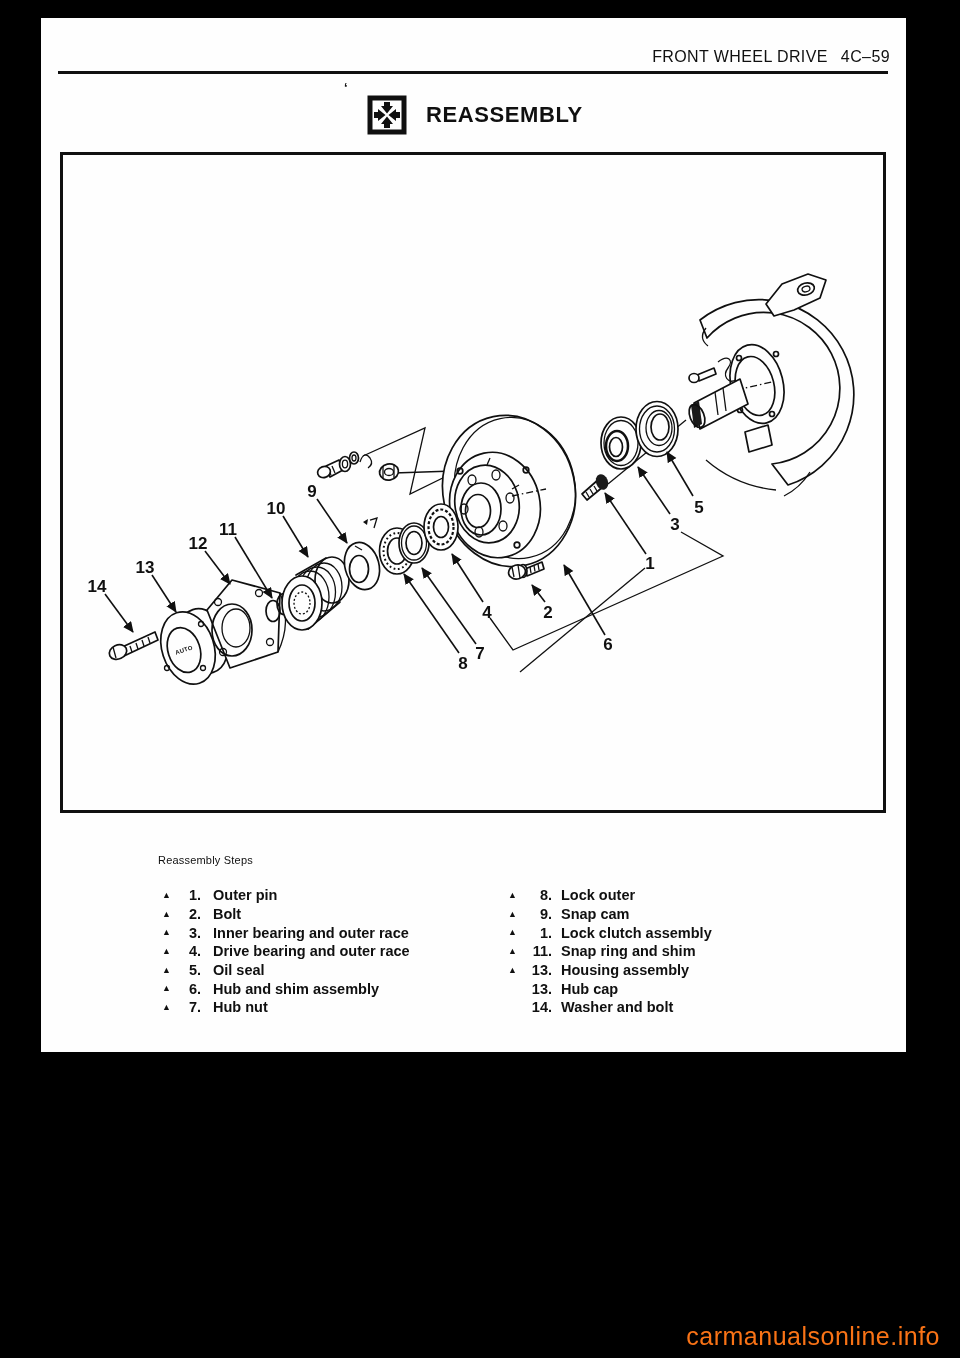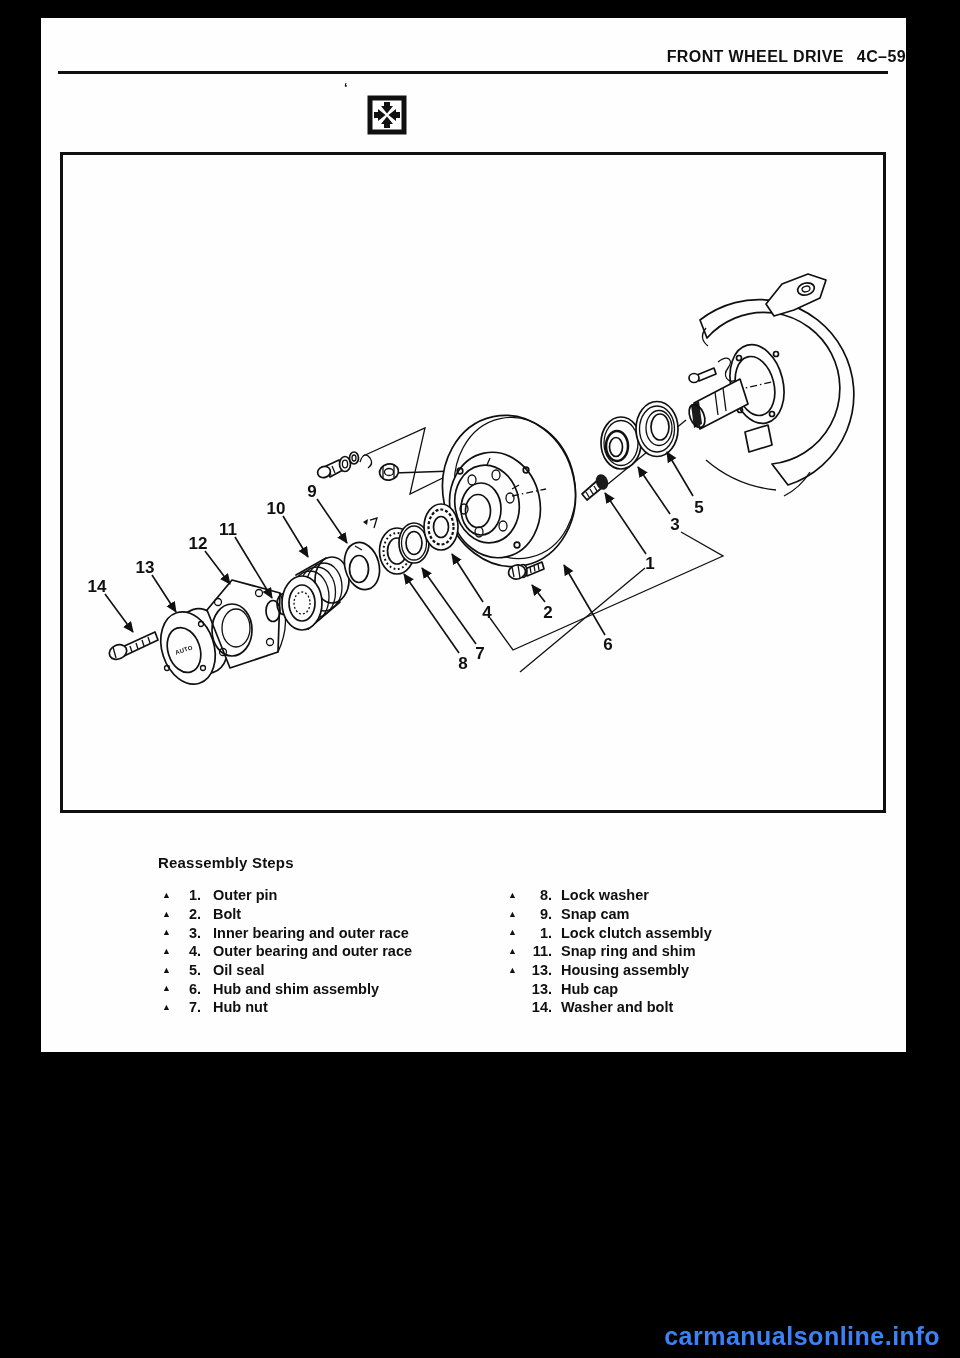--- a/index.html
+++ b/index.html
@@ -6,55 +6,55 @@
   body{
     width:960px;height:1358px;position:relative;
     background:#000;overflow:hidden;
     font-family:"Liberation Sans",sans-serif;color:#101010;
   }
   .page{
     position:absolute;left:41px;top:18px;width:865px;height:1034px;
     background:#fefefe;
   }
   .hdr{
-    position:absolute;top:30px;right:0;
-    font-size:16px;font-weight:700;letter-spacing:.4px;white-space:nowrap;padding-left:44px;
+    position:absolute;top:30px;right:16px;
+    font-size:16px;font-weight:400;letter-spacing:.4px;white-space:nowrap;padding-left:44px;
   }
   .hdr .code{margin-left:13px;}
   .rule{position:absolute;top:53px;left:17px;width:830px;height:3px;background:#101010;}
   .stray{position:absolute;left:303px;top:62px;font-size:13px;font-weight:700;}
   .title-icon{position:absolute;left:326px;top:77px;width:40px;height:40px;}
   .title-text{
     position:absolute;left:385px;top:77px;height:40px;line-height:40px;
     font-size:22px;font-weight:700;letter-spacing:.6px;
   }
   .figure-box{
     position:absolute;left:19px;top:134px;width:826px;height:661px;
     border:3px solid #101010;box-sizing:border-box;background:#fefefe;
   }
   .figure-box svg{position:absolute;left:0;top:0;}
   svg .ln{stroke:#101010;stroke-width:1.7;fill:none;stroke-linecap:round;stroke-linejoin:round;}
   svg .thin{stroke:#101010;stroke-width:1.3;fill:none;}
   svg .lead{stroke:#101010;stroke-width:1.6;fill:none;}
   svg .wh{fill:#fefefe;}
   svg text{font-family:"Liberation Sans",sans-serif;font-weight:700;font-size:17px;fill:#101010;}
   .steps-heading{
-    position:absolute;left:117px;top:836px;font-size:15px;font-weight:700;letter-spacing:.2px;
+    position:absolute;left:117px;top:836px;font-size:11px;font-weight:400;letter-spacing:.2px;
   }
   .col{position:absolute;top:868px;}
   .col-left{left:121px;}
   .col-right{left:467px;}
   .row{display:flex;align-items:center;height:18.7px;font-size:14.5px;font-weight:700;}
   .tri{width:16px;font-size:9px;line-height:1;}
   .num{text-align:right;}
   .col-left .num{width:23px;margin-right:12px;}
   .col-right .num{width:28px;margin-right:9px;}
   .watermark{
     position:absolute;right:20px;top:1322px;
-    font-size:25px;font-weight:700;letter-spacing:.5px;color:#3b82f6;
+    font-size:25px;font-weight:400;letter-spacing:.5px;color:#f97316;
   }
 </style>
 </head>
 <body>
 
 <div class="page">
 
   <div class="hdr">
     <span>FRONT WHEEL DRIVE</span><span class="code">4C–59</span>
   </div>
@@ -62,20 +62,21 @@
 
   <span class="stray">‘</span>
 
   <svg class="title-icon" viewBox="0 0 40 40">
     <rect x="3" y="3" width="34" height="34" fill="none" stroke="#101010" stroke-width="5"></rect>
     <polygon points="17,7 23,7 23,11 26,11 20,18.5 14,11 17,11" fill="#101010"></polygon>
     <polygon points="17,33 23,33 23,29 26,29 20,21.5 14,29 17,29" fill="#101010"></polygon>
     <polygon points="7,17 7,23 11,23 11,26 18.5,20 11,14 11,17" fill="#101010"></polygon>
     <polygon points="33,17 33,23 29,23 29,26 21.5,20 29,14 29,17" fill="#101010"></polygon>
   </svg>
+  <div class="title-text">REASSEMBLY</div>
 
   <div class="figure-box">
     <svg width="820" height="655" viewBox="3 3 820 655">
       <defs>
         <marker id="ah" markerUnits="userSpaceOnUse" markerWidth="13" markerHeight="11" refX="10" refY="5" orient="auto">
           <path d="M0,0 L11,5 L0,10 Z" fill="#101010"></path>
         </marker>
       </defs>
 
       <g>
@@ -314,21 +315,21 @@
         <span class="lbl">Bolt</span>
       </div>
     <div class="row">
         <span class="tri">▲</span>
         <span class="num">3.</span>
         <span class="lbl">Inner bearing and outer race</span>
       </div>
     <div class="row">
         <span class="tri">▲</span>
         <span class="num">4.</span>
-        <span class="lbl">Outer bearing and outer race</span>
+        <span class="lbl">Drive bearing and outer race</span>
       </div>
     <div class="row">
         <span class="tri">▲</span>
         <span class="num">5.</span>
         <span class="lbl">Oil seal</span>
       </div>
     <div class="row">
         <span class="tri">▲</span>
         <span class="num">6.</span>
         <span class="lbl">Hub and shim assembly</span>
@@ -337,21 +338,21 @@
         <span class="tri">▲</span>
         <span class="num">7.</span>
         <span class="lbl">Hub nut</span>
       </div>
   </div>
 
   <div class="col col-right">
     <div class="row">
         <span class="tri">▲</span>
         <span class="num">8.</span>
-        <span class="lbl">Lock washer</span>
+        <span class="lbl">Lock outer</span>
       </div>
     <div class="row">
         <span class="tri">▲</span>
         <span class="num">9.</span>
         <span class="lbl">Snap cam</span>
       </div>
     <div class="row">
         <span class="tri">▲</span>
         <span class="num">1.</span>
         <span class="lbl">Lock clutch assembly</span>

